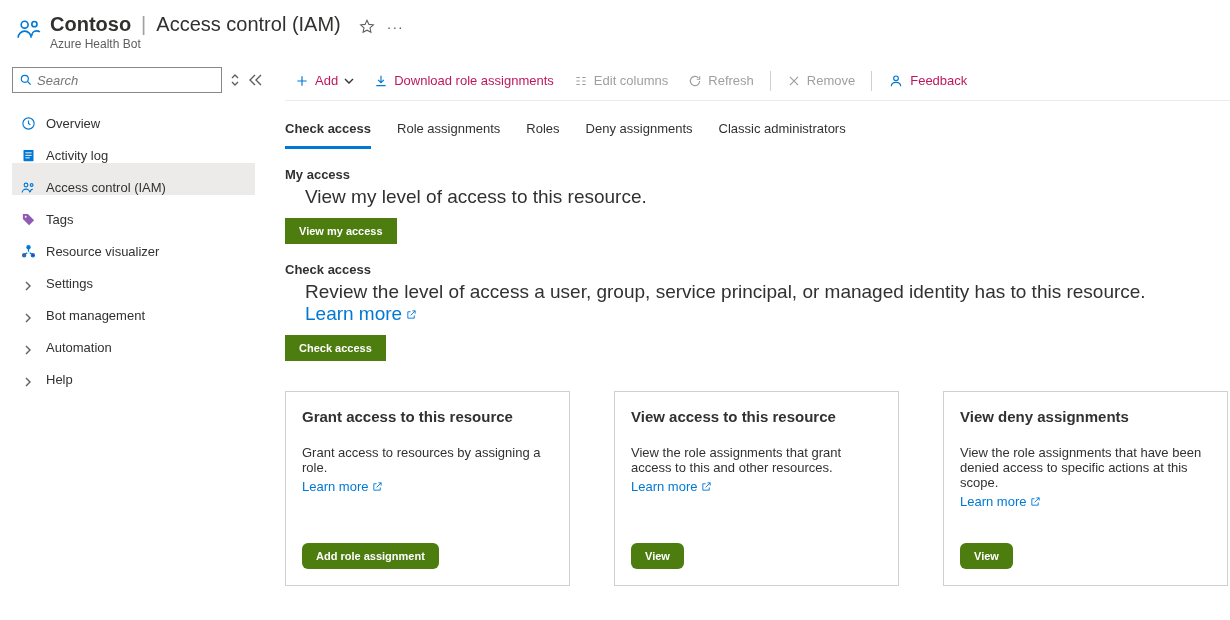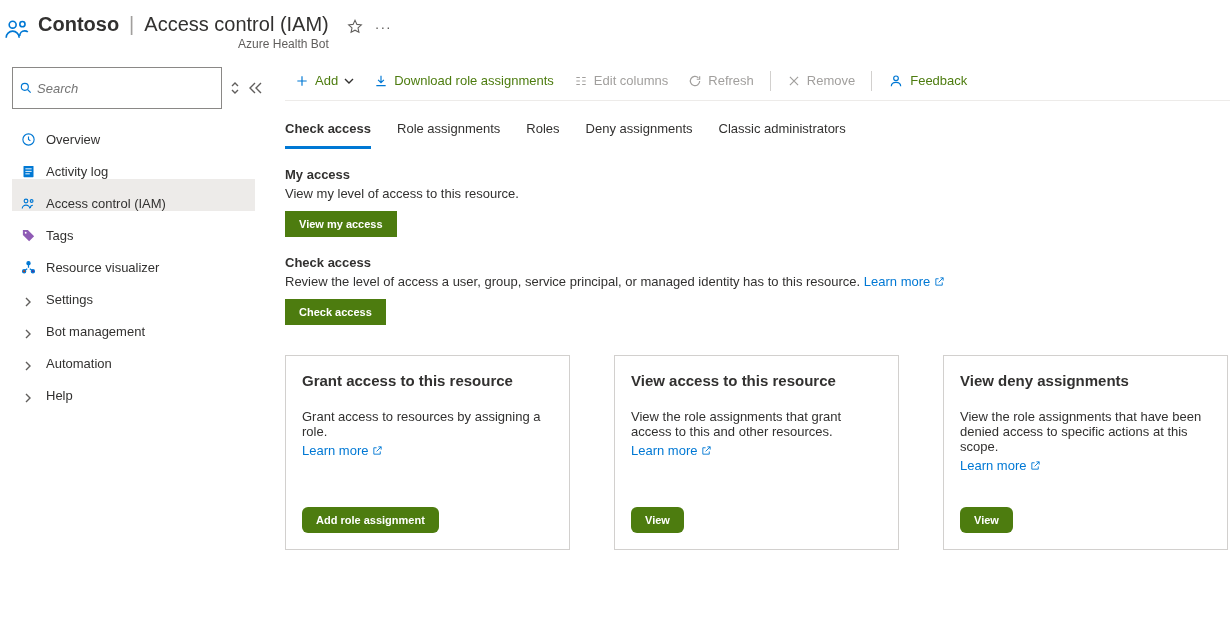--- a/index.html
+++ b/index.html
@@ -1,52 +1,52 @@
 <!DOCTYPE html>
 <html><head>
 <meta charset="utf-8">
 <style>
   * { box-sizing: border-box; margin: 0; padding: 0; }
   body { font-family: "Segoe UI", Arial, sans-serif; font-size: 13px; color: #323130; background: #fff; width: 1230px; }
   
-  .header { display: flex; align-items: flex-start; padding: 13px 16px 10px 4px; text-align: right; }
+  .header { display: flex; align-items: flex-start; padding: 13px 16px 10px 16px; }
   .header-icon { width: 24px; height: 24px; margin-right: 10px; margin-top: 3px; color: #0078d4; }
   .header-title-block { flex: 0 0 auto; }
   .header-title { font-size: 20px; font-weight: 600; color: #323130; display: flex; align-items: center; gap: 10px; }
   .header-title .sep { color: #a19f9d; font-weight: 400; }
   .header-title .subtitle { font-weight: 400; }
   .header-sub { font-size: 12px; color: #605e5c; margin-top: 1px; }
   .header-actions { margin-left: 18px; display: flex; align-items: center; gap: 12px; margin-top: 6px; }
   .icon-btn { cursor: pointer; color: #605e5c; display: inline-flex; align-items: center; }
   
   .layout { display: flex; }
   .sidebar { width: 255px; padding: 6px 0 0 12px; }
   .search-row { display: flex; align-items: center; gap: 8px; padding-right: 6px; margin-bottom: 6px; }
-  .search-box { flex: 1; display: flex; align-items: center; border: 1px solid #8a8886; height: 42px; padding: 12px 6px; background: #fff; }
+  .search-box { flex: 1; display: flex; align-items: center; border: 1px solid #8a8886; height: 26px; padding: 12px 6px; background: #fff; }
   .search-box input { border: none; outline: none; font-size: 13px; flex: 1; font-style: italic; color: #605e5c; }
   .search-box svg { color: #0078d4; margin-right: 4px; }
   .nav { margin-top: 4px; }
   .nav-item { display: flex; align-items: flex-end; height: 32px; padding: 0 8px; cursor: pointer; gap: 10px; }
   .nav-item.active { background: #edebe9; }
   .nav-icon { width: 16px; display: inline-flex; align-items: center; justify-content: center; color: #605e5c; }
   .nav-icon.blue { color: #0078d4; }
   
   .main { flex: 1; padding: 0 0 0 30px; }
   .toolbar { display: flex; align-items: center; height: 40px; gap: 0; border-bottom: 1px solid #edebe9; }
-  .tool-btn { display: inline-flex; align-items: center; gap: 6px; padding: 0 10px; height: 40px; cursor: pointer; color: #4d7c0f; }
+  .tool-btn { display: inline-flex; align-items: center; gap: 6px; padding: 0 10px; height: 40px; cursor: pointer; color: #be185d; }
   .tool-btn.disabled { color: #a19f9d; }
   .tool-btn svg { color: #0078d4; }
   .tool-btn.disabled svg { color: #a19f9d; }
   .tool-sep { width: 1px; height: 20px; background: #d2d0ce; margin: 0 6px; }
   .tabs { display: flex; gap: 26px; margin-top: 14px; border-bottom: 0; }
   .tab { padding: 6px 0 10px 0; cursor: pointer; color: #323130; }
   .tab.active { font-weight: 600; border-bottom: 3px solid #0078d4; }
   .section { margin-top: 18px; }
   .section h4 { font-size: 13px; font-weight: 600; margin-bottom: 4px; }
-  .section p { font-size: 13px; color: #323130; }
+  .section p { font-size: 19px; color: #323130; margin-left: 20px; }
   .btn-primary { background: #4d7c0f; color: #fff; border: none; height: 26px; padding: 0 14px; font-size: 11px; font-weight: 600; cursor: pointer; margin-top: 10px; }
   .link { color: #0078d4; cursor: pointer; display: inline-flex; align-items: center; gap: 4px; }
   .cards { display: flex; gap: 44px; margin-top: 30px; }
   .card { border: 1px solid #d2d0ce; padding: 16px 16px 16px 16px; width: 285px; display: flex; flex-direction: column; min-height: 195px; }
   .card h3 { font-size: 15px; font-weight: 600; margin-bottom: 20px; }
   .card p.desc { font-size: 13px; color: #323130; margin-bottom: 4px; }
   .card .link-row { margin-bottom: auto; }
   .card .btn-primary { margin-top: 20px; align-self: flex-start; border-radius: 6px; }
 </style>
 </head>

